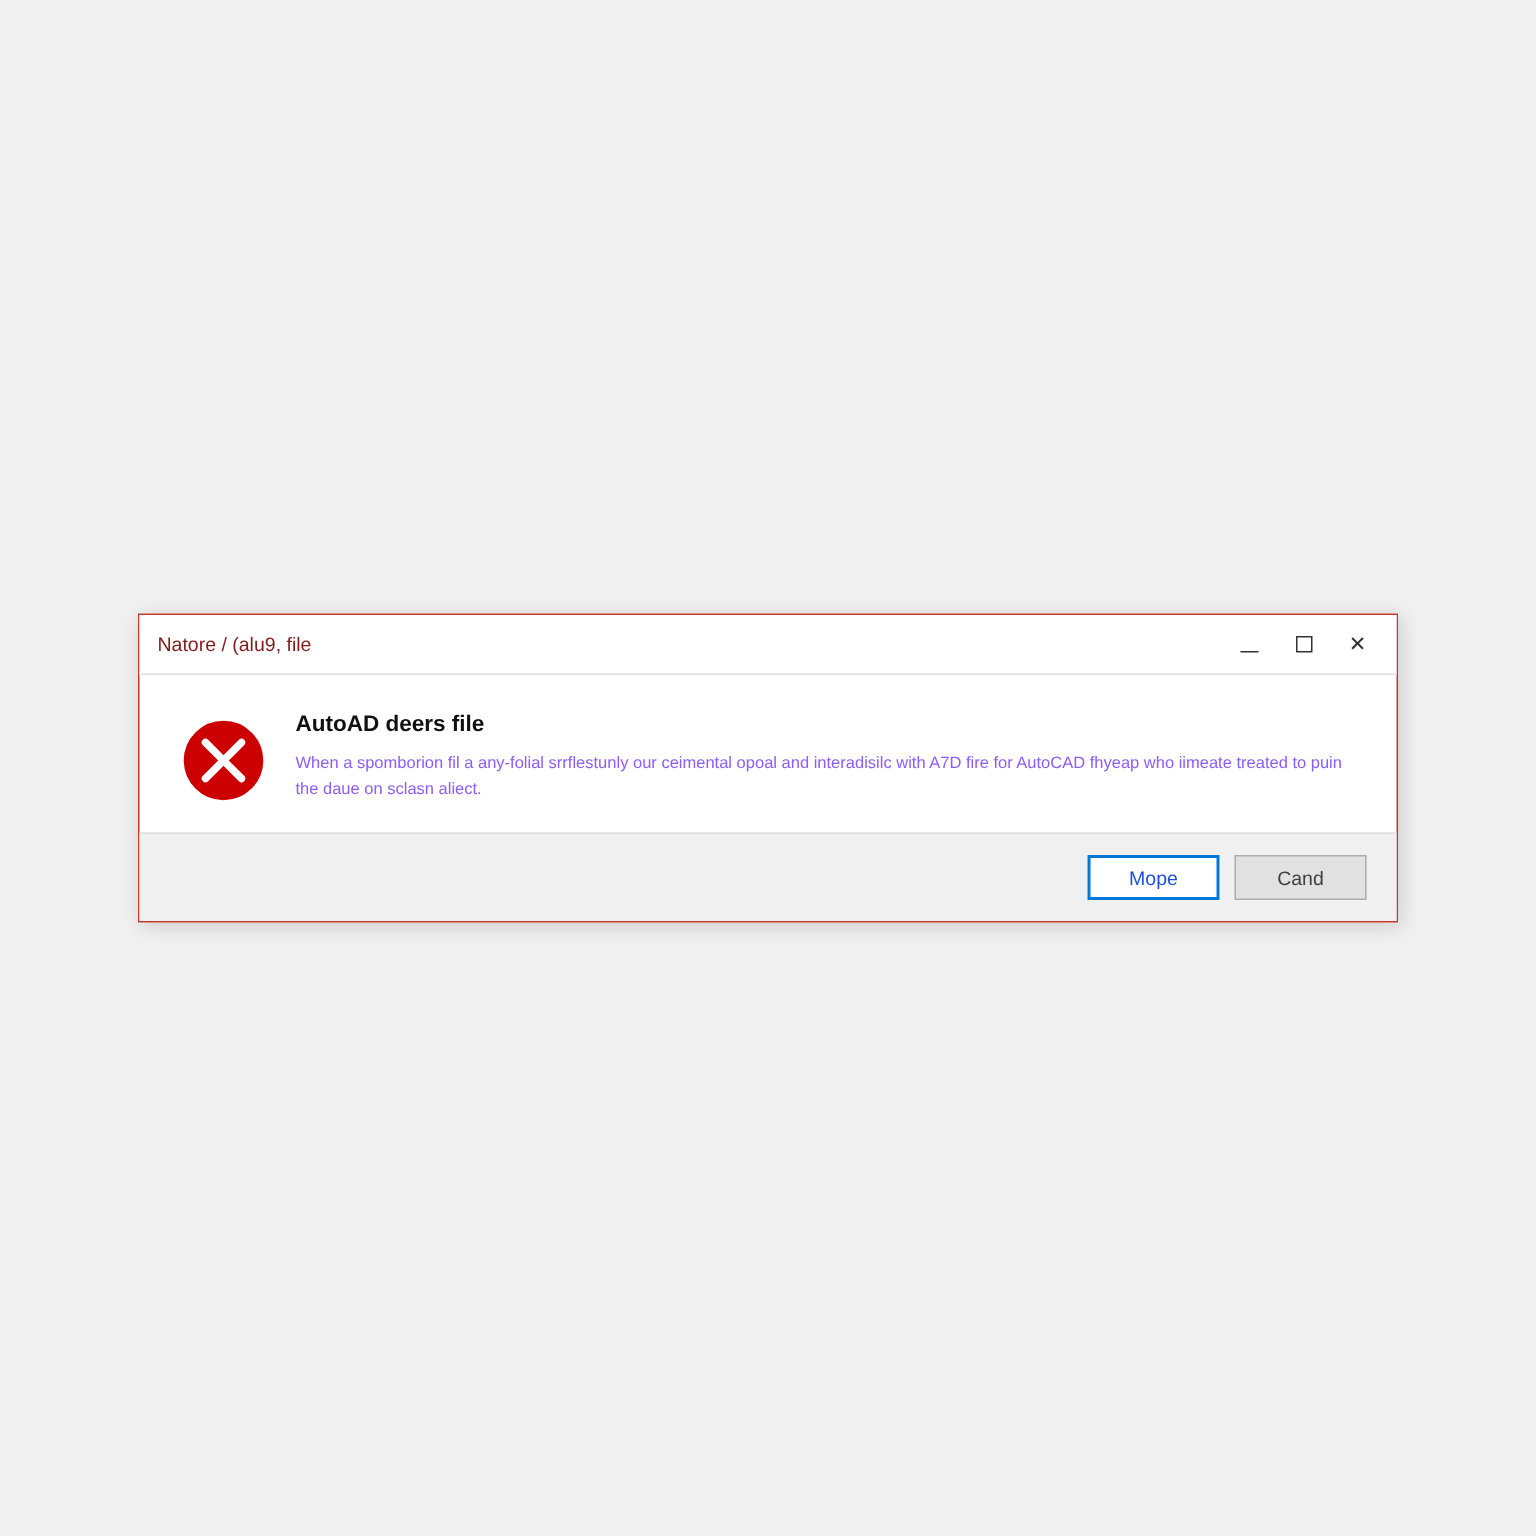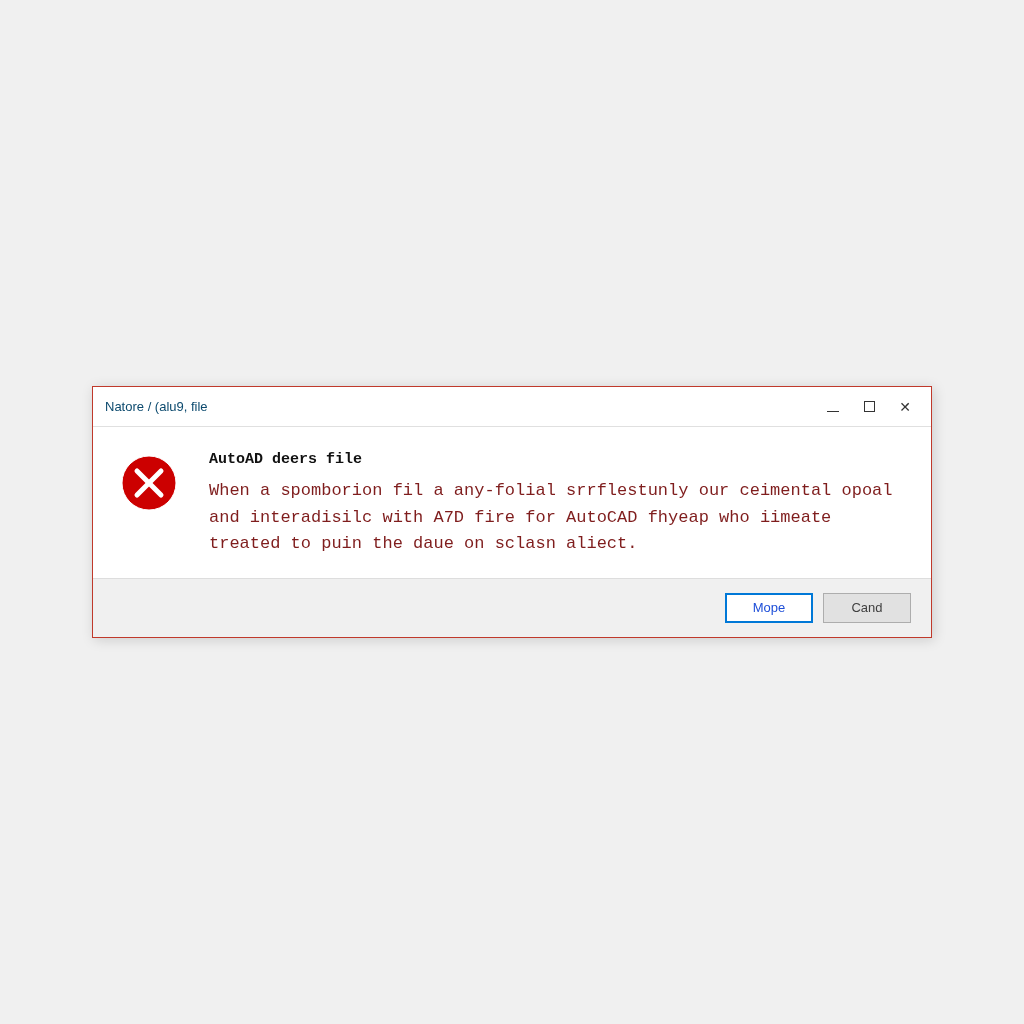--- a/index.html
+++ b/index.html
@@ -38,21 +38,21 @@
       align-items: center;
       justify-content: space-between;
       padding: 8px 12px;
       background: #ffffff;
       border-bottom: 1px solid #e0e0e0;
       height: 40px;
     }
 
     .title-bar-left {
       font-size: 13px;
-      color: #0c4a6e;
+      color: #7f1d1d;
     }
 
     .title-bar-controls {
       display: flex;
       align-items: center;
       gap: 8px;
     }
 
     .title-btn {
       display: flex;
@@ -78,23 +78,22 @@
     .maximize-icon {
       display: block;
       width: 11px;
       height: 11px;
       border: 1px solid #333;
     }
 
     .dialog-body {
       padding: 24px 28px 20px 28px;
       display: flex;
-      align-items: flex-start;
-      gap: 32px;
-      font-family: Liberation Mono, monospace;
+      align-items: flex-end;
+      gap: 20px;
     }
 
     .error-icon-container {
       flex-shrink: 0;
       width: 56px;
       height: 56px;
       margin-top: 4px;
     }
 
     .error-icon {
@@ -107,22 +106,22 @@
     }
 
     .dialog-title {
       font-size: 15px;
       font-weight: 700;
       color: #111;
       margin-bottom: 10px;
     }
 
     .dialog-message {
-      font-size: 17px;
-      color: #7f1d1d;
+      font-size: 11px;
+      color: #8b5cf6;
       line-height: 1.55;
     }
 
     .dialog-footer {
       display: flex;
       justify-content: flex-end;
       align-items: center;
       gap: 10px;
       padding: 14px 20px;
       background: #f0f0f0;

